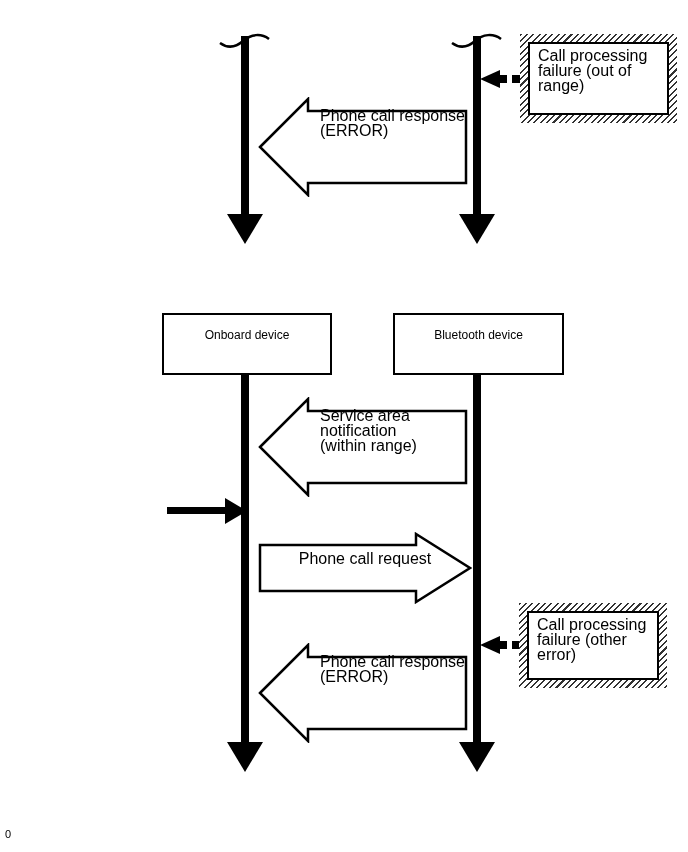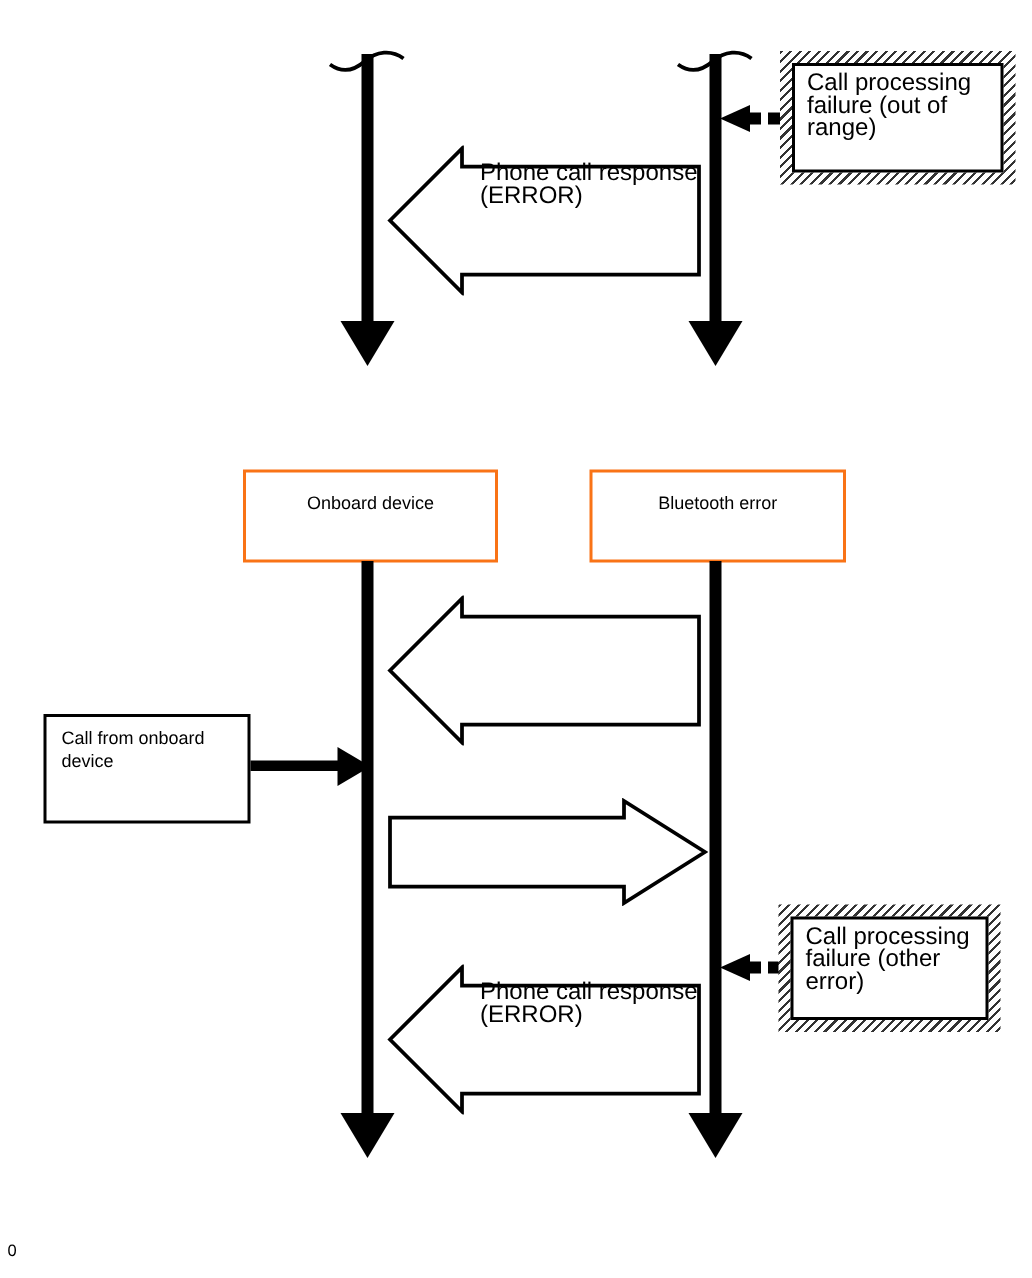--- a/index.html
+++ b/index.html
@@ -8,21 +8,21 @@
     font-family:"Liberation Sans", sans-serif; color:#000; overflow:hidden;
   }
   .lifeline { position:absolute; width:8px; background:#000; }
   .arrowhead-down {
     position:absolute; width:0; height:0;
     border-left:18px solid transparent; border-right:18px solid transparent;
     border-top:30px solid #000;
   }
   .break-mark { position:absolute; }
   .devbox {
-    position:absolute; box-sizing:border-box; border:2px solid #f97316; background:#fff;
+    position:absolute; box-sizing:border-box; border:2px solid #000000; background:#fff;
     text-align:center; font-size:12px; padding-top:13px;
   }
   .notebox {
     position:absolute; box-sizing:border-box; border:2px solid #000; background:#fff;
     font-size:12px; line-height:15px; padding:7px 10px; white-space:pre-line;
   }
   .hatchbox {
     position:absolute; box-sizing:border-box; padding:8px;
     background:repeating-linear-gradient(135deg,#333 0 1.5px,#fff 1.5px 4.5px);
   }
@@ -84,43 +84,44 @@
       <polygon points="2,50 50,2 50,14 208,14 208,86 50,86 50,98" fill="#fff" stroke="#000" stroke-width="2.5" stroke-linejoin="miter"></polygon>
     </svg>
     <div class="arrow-label" style="left:62px; top:11px;">Phone call response
 (ERROR)</div>
   </div>
 
   <div class="devbox" style="left:162px; top:313px; width:170px; height:62px;">
     <span>Onboard device</span>
   </div>
   <div class="devbox" style="left:393px; top:313px; width:171px; height:62px;">
-    <span>Bluetooth error</span>
+    <span>Bluetooth device</span>
   </div>
 
   <div class="lifeline" style="left:241px; top:374px; height:370px;"></div>
   <div class="lifeline" style="left:473px; top:374px; height:370px;"></div>
   <div class="arrowhead-down" style="left:227px; top:742px;"></div>
   <div class="arrowhead-down" style="left:459px; top:742px;"></div>
 
   <div class="bigarrow" style="left:258px; top:397px; width:210px; height:100px;">
     <svg width="210" height="100" viewBox="0 0 210 100">
       <polygon points="2,50 50,2 50,14 208,14 208,86 50,86 50,98" fill="#fff" stroke="#000" stroke-width="2.5" stroke-linejoin="miter"></polygon>
     </svg>
+    <div class="arrow-label" style="left:62px; top:11px;">Service area notification
+(within range)</div>
   </div>
 
-  <div class="notebox" style="left:29px; top:476px; width:138px; height:73px;">Call from onboard
-device</div>
   <div class="solid-shaft" style="left:167px; top:507px; width:60px;"></div>
   <div class="solid-head-right" style="left:225px; top:498px;"></div>
 
   <div class="bigarrow" style="left:258px; top:532px; width:214px; height:72px;">
     <svg width="214" height="72" viewBox="0 0 214 72">
       <polygon points="2,13 158,13 158,2 212,36 158,70 158,59 2,59" fill="#fff" stroke="#000" stroke-width="2.5" stroke-linejoin="miter"></polygon>
     </svg>
+    <div class="arrow-label centered" style="top:19px;">Phone call request</div>
   </div>
 
   <div class="dash-head" style="left:480px; top:636px;"></div>
   <div class="dash-shaft" style="left:499px; top:641px; width:21px;"></div>
 
   <div class="hatchbox" style="left:519px; top:603px; width:148px; height:85px;">
     <div class="hatch-inner">Call processing
 failure (other error)</div>
   </div>
 

